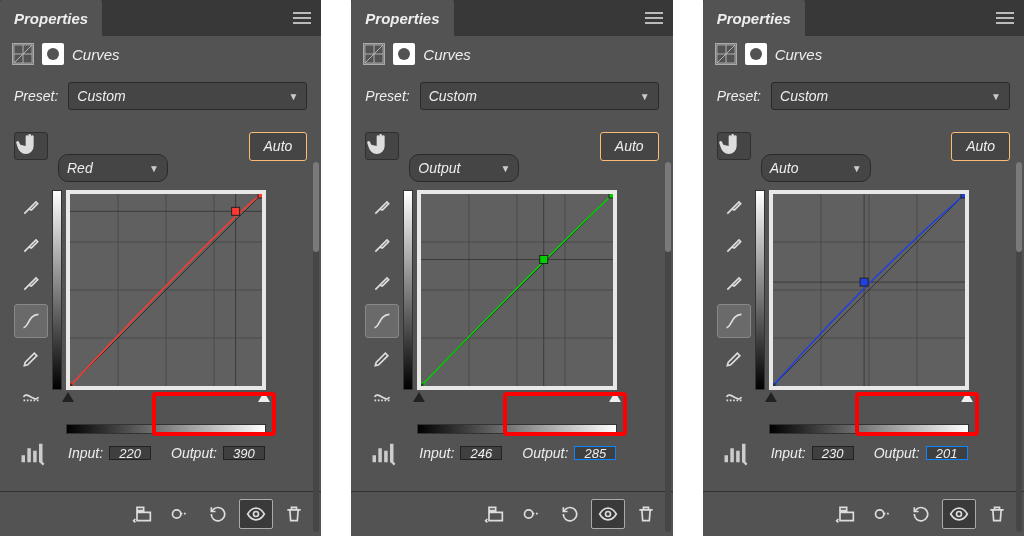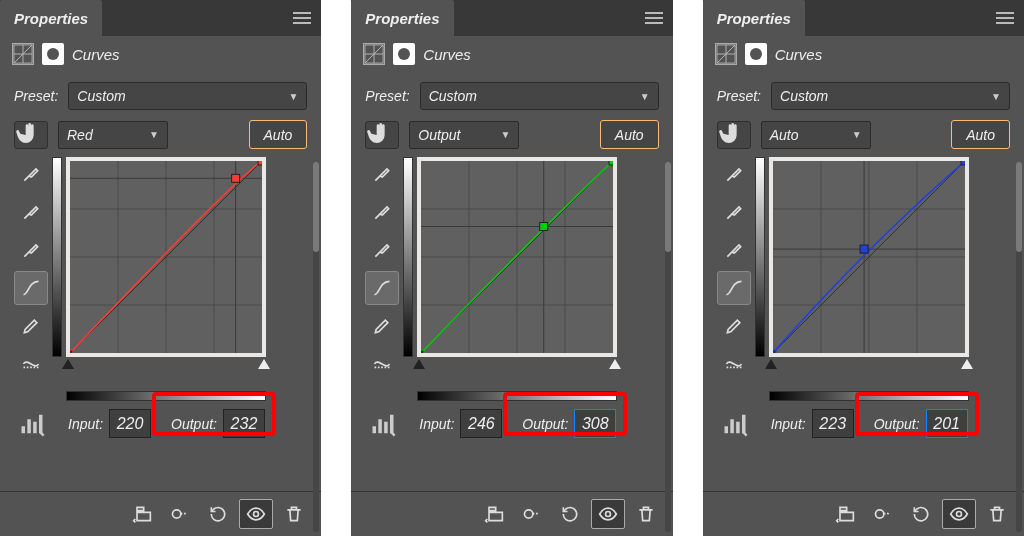--- a/index.html
+++ b/index.html
@@ -73,21 +73,21 @@
     border-radius: 2px;
     display:flex;align-items:center;justify-content:center;
   }
   .mask-icon .dot { width:12px;height:12px;border-radius:50%;background:#535353; }
   .adj-label { font-size:15px; color:#eee; }
   .body {
     padding: 10px 14px 0 14px;
     flex:1;
     position: relative;
   }
-  .row { display:flex; align-items:center; gap:10px; margin-bottom:10px; }
+  .row { display:flex; align-items:center; gap:10px; margin-bottom:0; }
   .label { font-size:14px; color:#eee; }
   .select {
     flex:1;
     background:#454545;
     border:1px solid #2a2a2a;
     border-radius:3px;
     height:28px;
     display:flex;
     align-items:center;
     justify-content:space-between;
@@ -104,25 +104,26 @@
     border:1px solid #2f2f2f;
     border-radius:3px;
     display:flex;align-items:center;justify-content:center;
     color:#ddd;font-size:14px;
     cursor:pointer;
   }
   .channel-select {
     width:110px;
     background:#454545;
     border:1px solid #2a2a2a;
-    border-radius:2px;
+    border-radius:10px;
     height:28px;
     display:flex;align-items:center;justify-content:space-between;
     padding:0 8px;font-size:14px;color:#eee;
     cursor:pointer;
+    margin-top:44px;
   }
   .auto-btn {
     background:#454545;border:1px solid #fdba74;border-radius:3px;
     height:29px;padding:0 14px;font-size:14px;color:#eee;display:flex;align-items:center;
     cursor:pointer;
   }
   .work-row { display:flex; gap:4px; }
   .toolcol { width:34px; display:flex; flex-direction:column; gap:4px; }
   .tool {
     width:34px;height:34px;background:transparent;border-radius:3px;
@@ -142,22 +143,22 @@
   .sliders { height:16px; position:relative; width:200px; margin-top:2px; }
   .slider-tri {
     position:absolute; width:0;height:0;border-left:6px solid transparent;border-right:6px solid transparent;
     border-bottom:10px solid #222; top:0;
   }
   .slider-tri.white { border-bottom-color:#eee; }
   .io-row { display:flex; align-items:center; gap:6px; margin-top:8px; padding-left:4px; position:relative; }
   .histo-icn { width:28px;height:22px;display:flex;align-items:center;justify-content:center;color:#ccc;font-size:12px; }
   .io-label { font-size:14px;color:#eee; }
   .io-box {
-    width:42px;height:29px;background:#3f3f3f;border:1px solid #222;
-    color:#eee;font-size:16px;display:flex;align-items:center;justify-content:center;
+    width:42px;height:14px;background:#3f3f3f;border:1px solid #222;
+    color:#eee;font-size:13px;display:flex;align-items:center;justify-content:center;
   }
   .io-box.focused { border:1px solid #0a84ff; }
   .highlight {
     position:absolute;border:4px solid #ff0000;border-radius:4px;
     pointer-events:none;
   }
   .divider { height:1px;background:#333;margin:14px 0 0 0; }
   .footer {
     height:44px;display:flex;align-items:center;justify-content:flex-end;
     gap:4px;padding:0 10px;background:#535353;
@@ -305,21 +306,21 @@
           <svg viewBox="0 0 24 24" fill="#ccc">
             <path d="M3 20h3v-6H3zM8 20h3V8H8zM13 20h3v-10h-3zM18 20h3V4h-3z"></path>
             <path d="M22 22l-3-3" stroke="#ccc" stroke-width="2"></path>
           </svg>
         </div>
         <div style="width:10px"></div>
         <span class="io-label">Input:</span>
         <div class="io-box">220</div>
         <div style="width:8px"></div>
         <span class="io-label">Output:</span>
-        <div class="io-box ">232</div>
+        <div class="io-box ">390</div>
       </div>
       <div class="scrollbar">
         <div class="thumb"></div>
       </div>
     </div>
     <div class="divider"></div>
     <div class="footer">
       <div class="ftool">
         <svg viewBox="0 0 24 24" fill="#ddd">
           <path d="M6 4h8v4H6zM6 10h16v10H6z" fill="none" stroke="#ddd" stroke-width="2"></path>
@@ -467,21 +468,21 @@
           <svg viewBox="0 0 24 24" fill="#ccc">
             <path d="M3 20h3v-6H3zM8 20h3V8H8zM13 20h3v-10h-3zM18 20h3V4h-3z"></path>
             <path d="M22 22l-3-3" stroke="#ccc" stroke-width="2"></path>
           </svg>
         </div>
         <div style="width:10px"></div>
         <span class="io-label">Input:</span>
         <div class="io-box">246</div>
         <div style="width:8px"></div>
         <span class="io-label">Output:</span>
-        <div class="io-box focused">308</div>
+        <div class="io-box focused">285</div>
       </div>
       <div class="scrollbar">
         <div class="thumb"></div>
       </div>
     </div>
     <div class="divider"></div>
     <div class="footer">
       <div class="ftool">
         <svg viewBox="0 0 24 24" fill="#ddd">
           <path d="M6 4h8v4H6zM6 10h16v10H6z" fill="none" stroke="#ddd" stroke-width="2"></path>
@@ -626,21 +627,21 @@
       </div>
       <div class="io-row">
         <div class="histo-icn">
           <svg viewBox="0 0 24 24" fill="#ccc">
             <path d="M3 20h3v-6H3zM8 20h3V8H8zM13 20h3v-10h-3zM18 20h3V4h-3z"></path>
             <path d="M22 22l-3-3" stroke="#ccc" stroke-width="2"></path>
           </svg>
         </div>
         <div style="width:10px"></div>
         <span class="io-label">Input:</span>
-        <div class="io-box">223</div>
+        <div class="io-box">230</div>
         <div style="width:8px"></div>
         <span class="io-label">Output:</span>
         <div class="io-box focused">201</div>
       </div>
       <div class="scrollbar">
         <div class="thumb"></div>
       </div>
     </div>
     <div class="divider"></div>
     <div class="footer">

